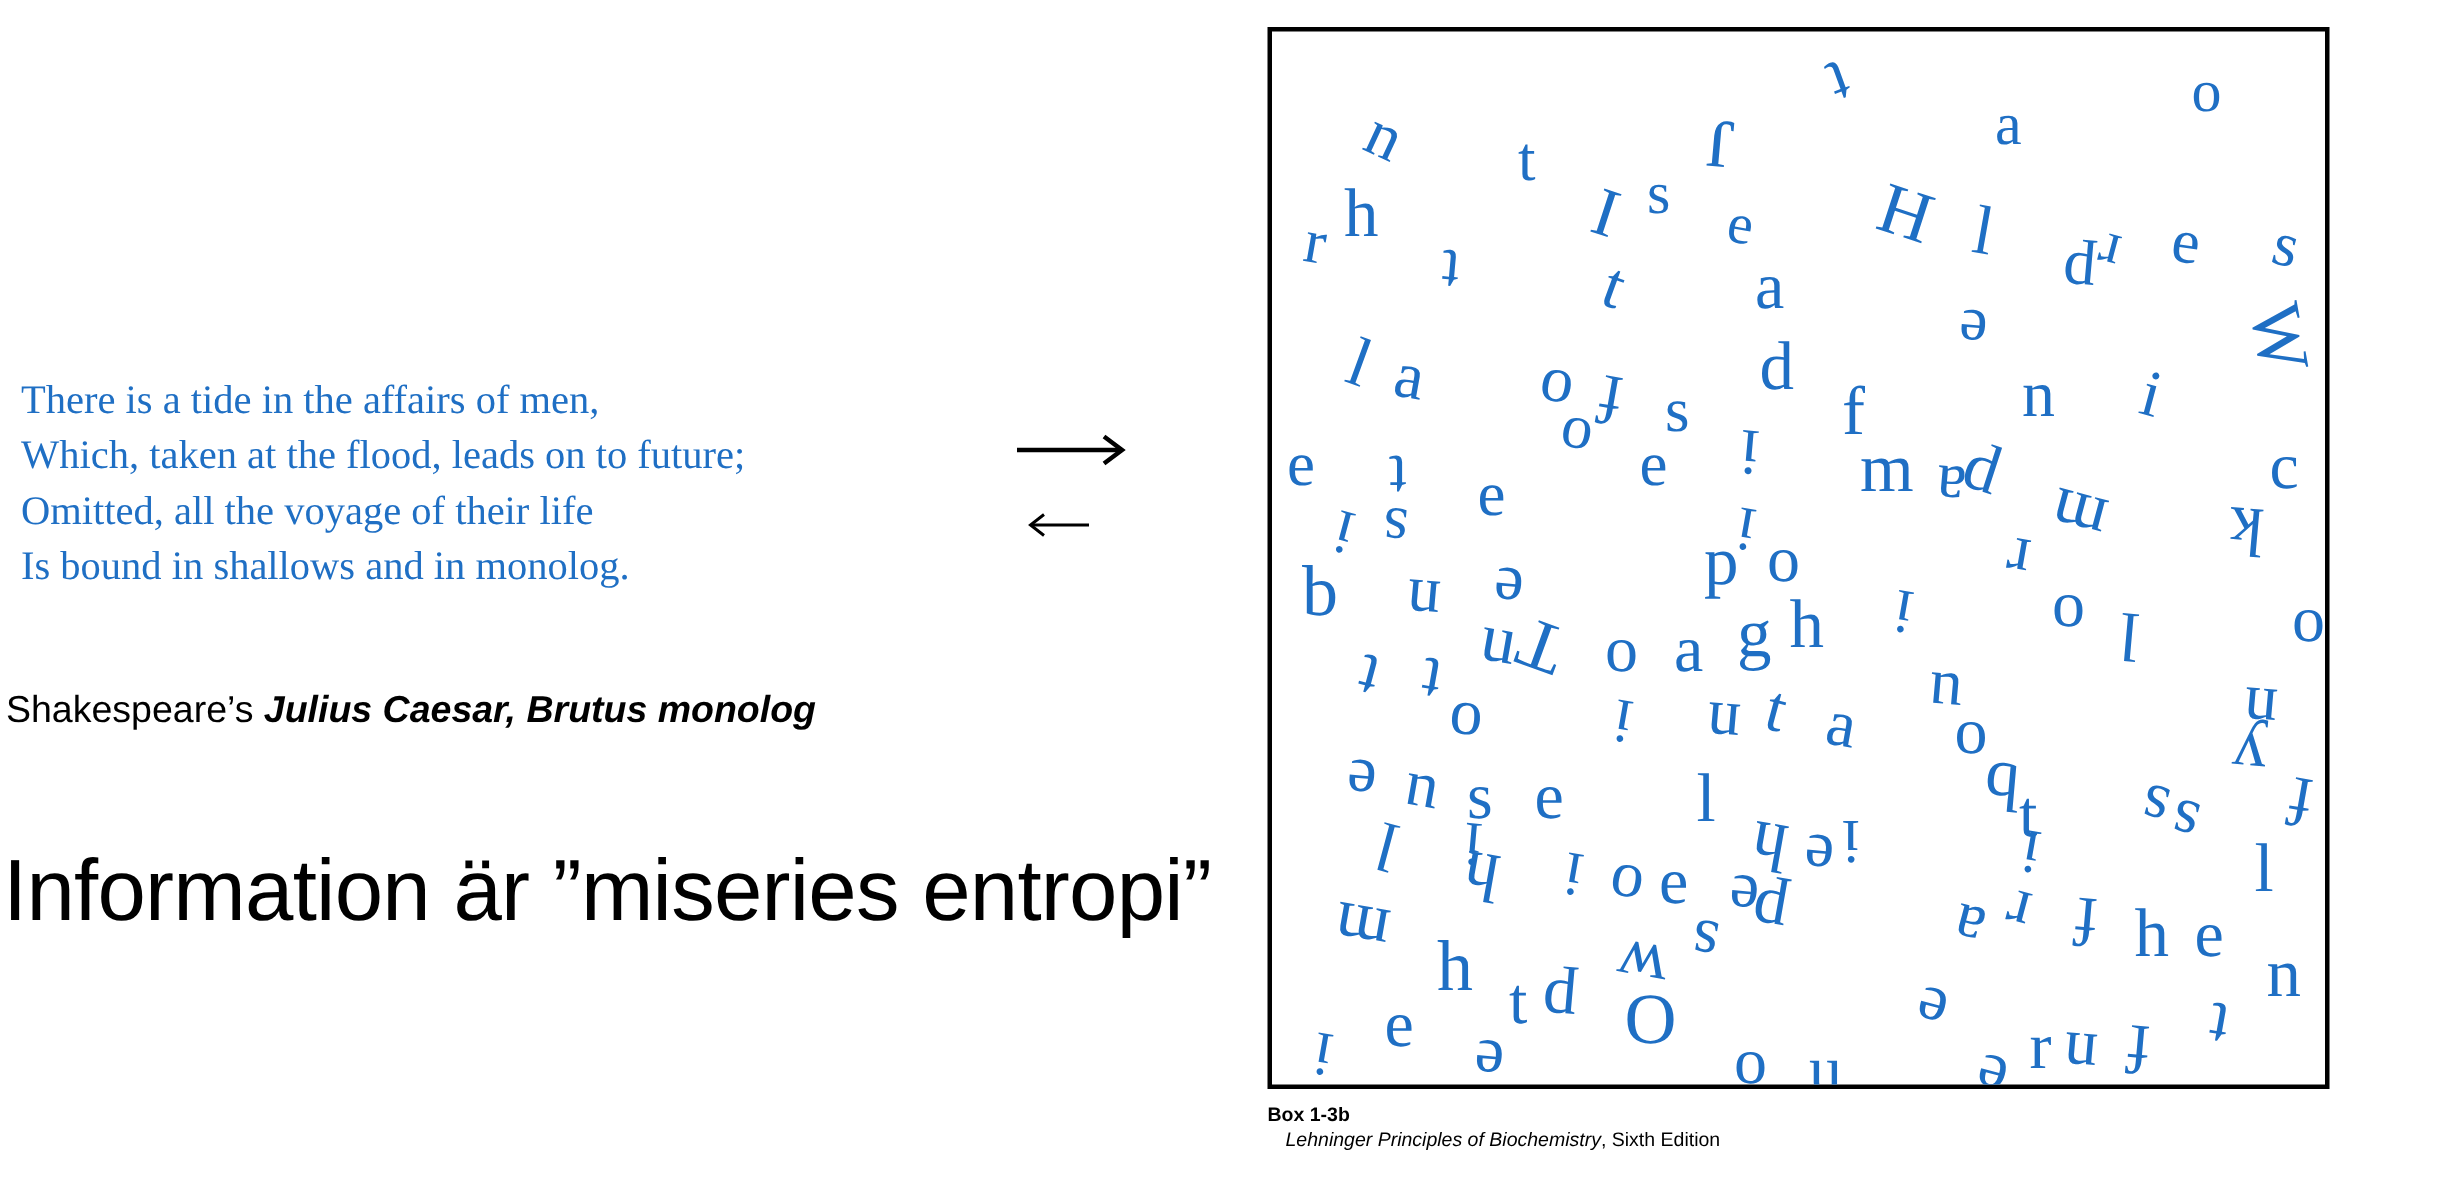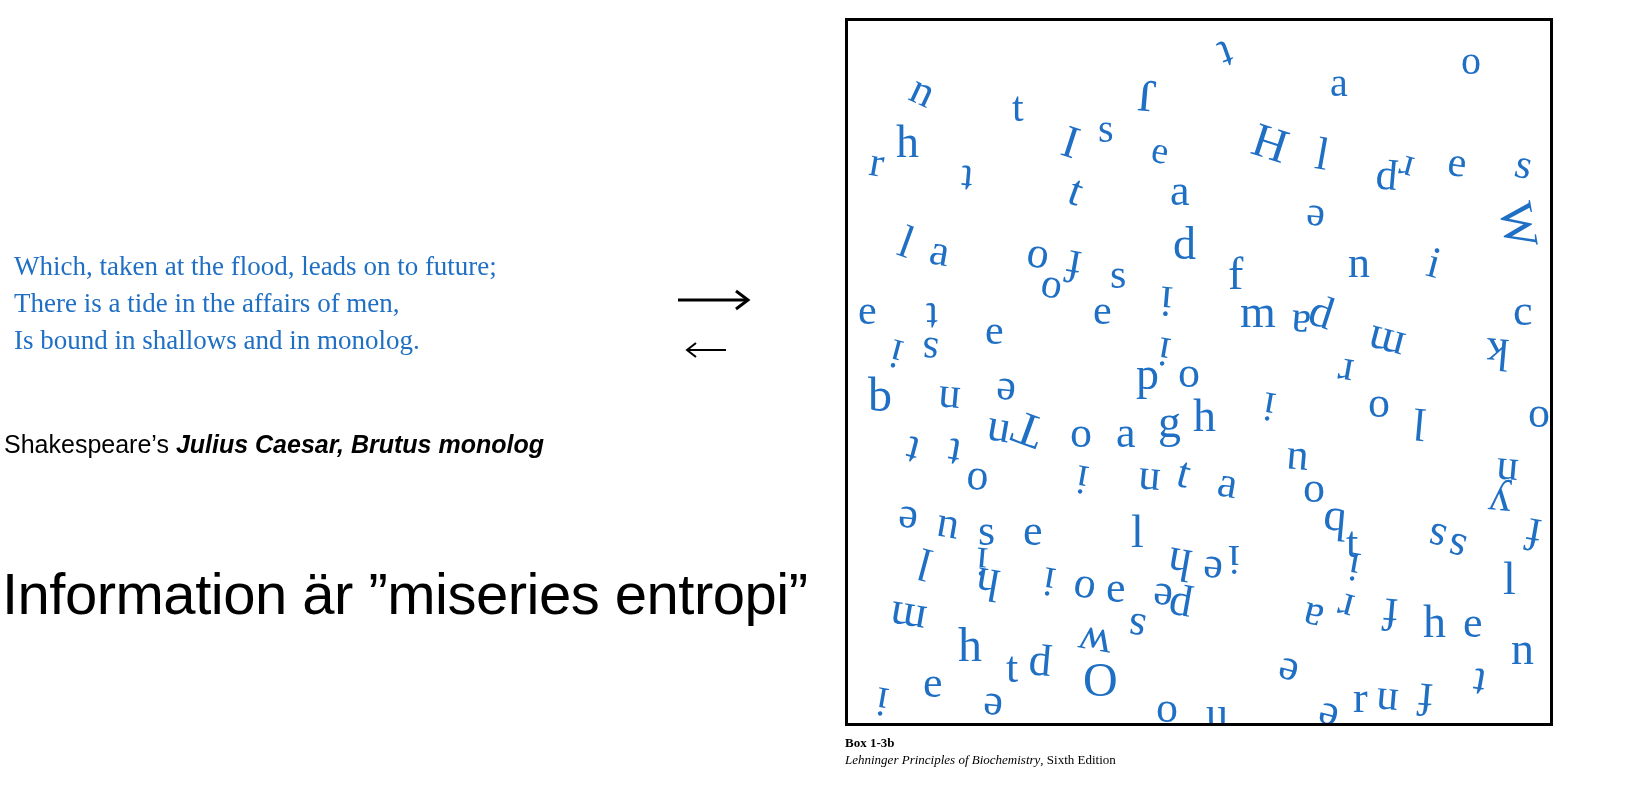--- a/index.html
+++ b/index.html
@@ -39,21 +39,21 @@
     line-height: 37px;
     color: #1f6fc4;
   }
   .poem-line {
     white-space: nowrap;
   }
 
   .attribution {
     position: absolute;
     left: 4px;
-    top: 430px;
+    top: 459px;
     font-family: "Liberation Sans", sans-serif;
     font-size: 25px;
     color: #000000;
     white-space: nowrap;
   }
   .attribution .work {
     font-style: italic;
     font-weight: 600;
   }
   .attribution .prefix {
@@ -116,47 +116,49 @@
     line-height: 1;
     transform-origin: 50% 50%;
     user-select: none;
   }
 
   .fig-caption {
     position: absolute;
     left: 0;
     top: 716px;
     width: 760px;
-    font-family: Liberation Serif, serif;
+    font-family: Liberation Sans, sans-serif;
     color: #000000;
   }
   .fig-caption .cap-title {
     font-size: 13px;
     font-weight: bold;
     line-height: 17px;
   }
   .fig-caption .cap-source {
     font-size: 13px;
     font-style: italic;
     line-height: 17px;
+    margin-left: 12px;
   }
   .fig-caption .cap-source .nonital {
     font-style: normal;
   }
 </style>
 </head>
 <body>
 
 <div class="slide">
 
   <div class="left-pane">
 
     <div class="poem">
+      <div class="poem-line">There is a tide in the affairs of men,</div>
       <div class="poem-line">Which, taken at the flood, leads on to future;</div>
-      <div class="poem-line">There is a tide in the affairs of men,</div>
+      <div class="poem-line">Omitted, all the voyage of their life</div>
       <div class="poem-line">Is bound in shallows and in monolog.</div>
     </div>
 
     <div class="attribution">
       <span class="prefix">Shakespeare’s </span><span class="work">Julius Caesar, Brutus monolog</span>
     </div>
 
     <div class="headline">Information är ”miseries entropi”</div>
 
     <div class="arrows">

